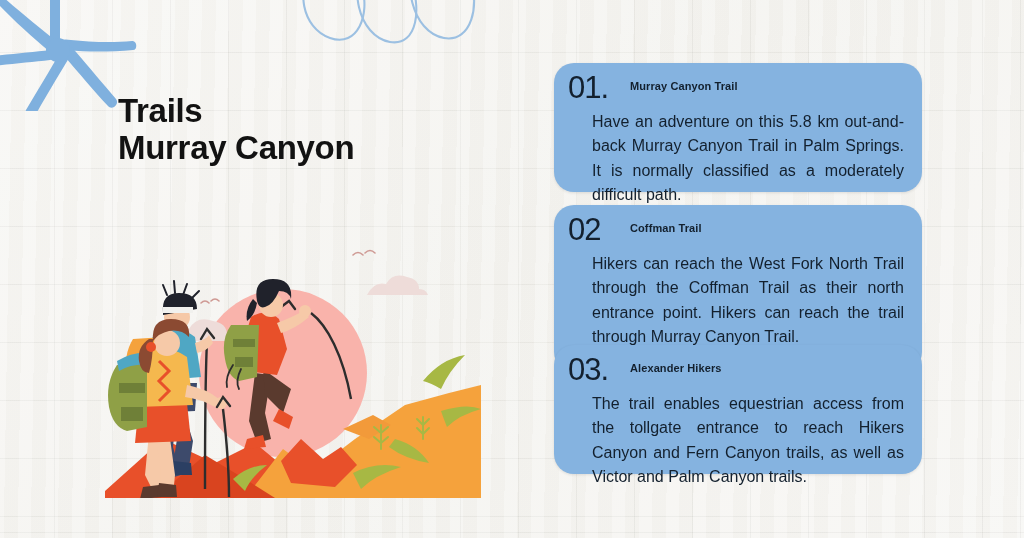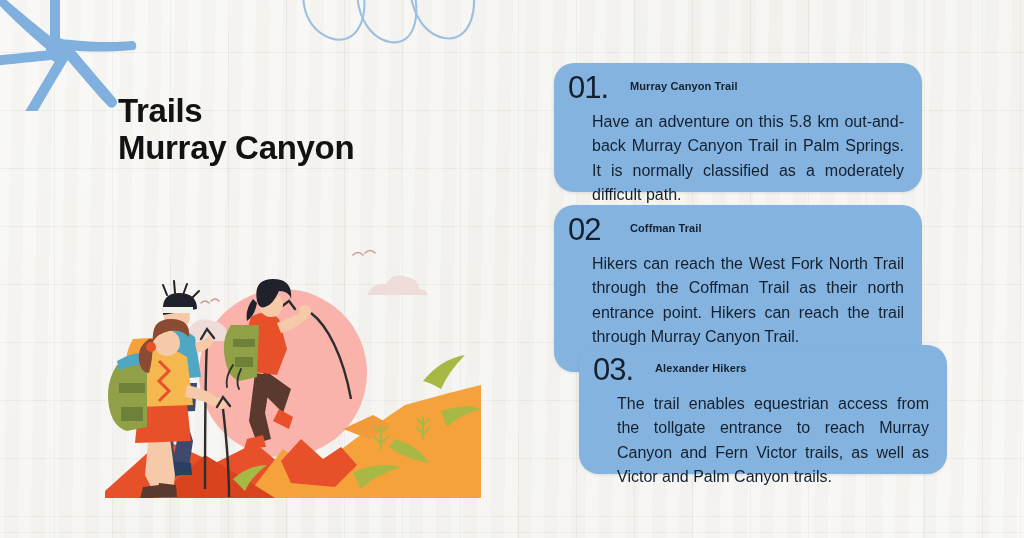--- a/index.html
+++ b/index.html
@@ -39,21 +39,21 @@
 
   
   .card{
     position:absolute;left:554px;width:368px;
     background:#85b3e0;border-radius:20px;
     box-shadow:0 1px 3px rgba(0,0,0,0.10);
     box-sizing:border-box;
   }
   #card-1{top:63px;height:129px;}
   #card-2{top:205px;height:167px;}
-  #card-3{top:345px;height:129px;margin-left:25px;}
+  #card-3{top:345px;height:129px;}
 
   .card-head{position:absolute;left:14px;top:11px;right:14px;height:34px;}
   .card-num{
     position:absolute;left:0;top:-2px;
     font-size:31px;font-weight:300;letter-spacing:-1px;
     color:#13202e;line-height:1;
   }
   .card-title{
     position:absolute;left:62px;top:6px;
     font-size:11px;font-weight:bold;letter-spacing:.1px;
@@ -246,16 +246,16 @@
       <span class="card-title">Coffman Trail</span>
     </div>
     <div class="card-body">Hikers can reach the West Fork North Trail through the Coffman Trail as their north entrance point. Hikers can reach the trail through Murray Canyon Trail.</div>
   </div>
 
   <div class="card" id="card-3">
     <div class="card-head">
       <span class="card-num">03.</span>
       <span class="card-title">Alexander Hikers</span>
     </div>
-    <div class="card-body">The trail enables equestrian access from the tollgate entrance to reach Murray Canyon and Fern Victor trails, as well as Victor and Palm Canyon trails.</div>
+    <div class="card-body">The trail enables equestrian access from the tollgate entrance to reach Hikers Canyon and Fern Canyon trails, as well as Victor and Palm Canyon trails.</div>
   </div>
 
 </div>
 
 </body></html>

